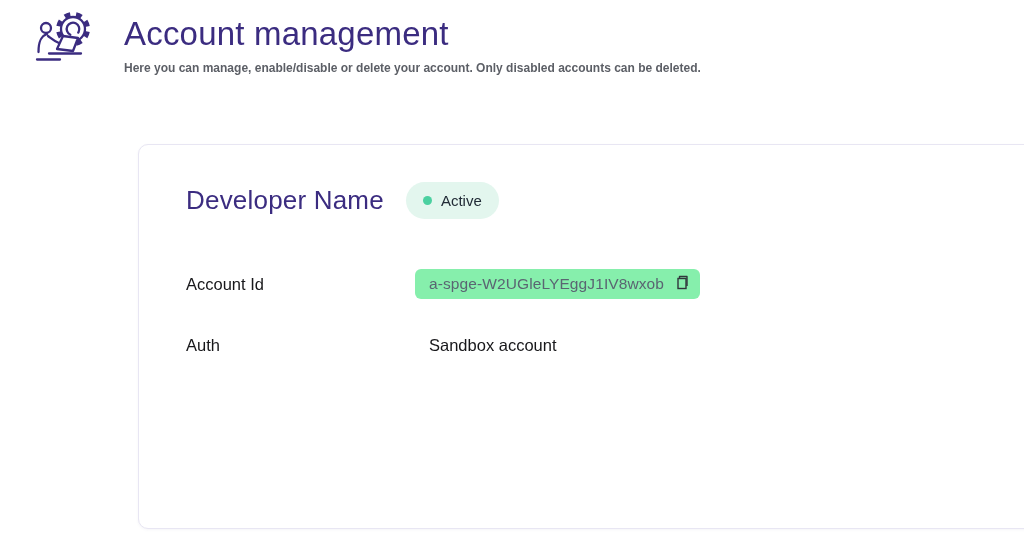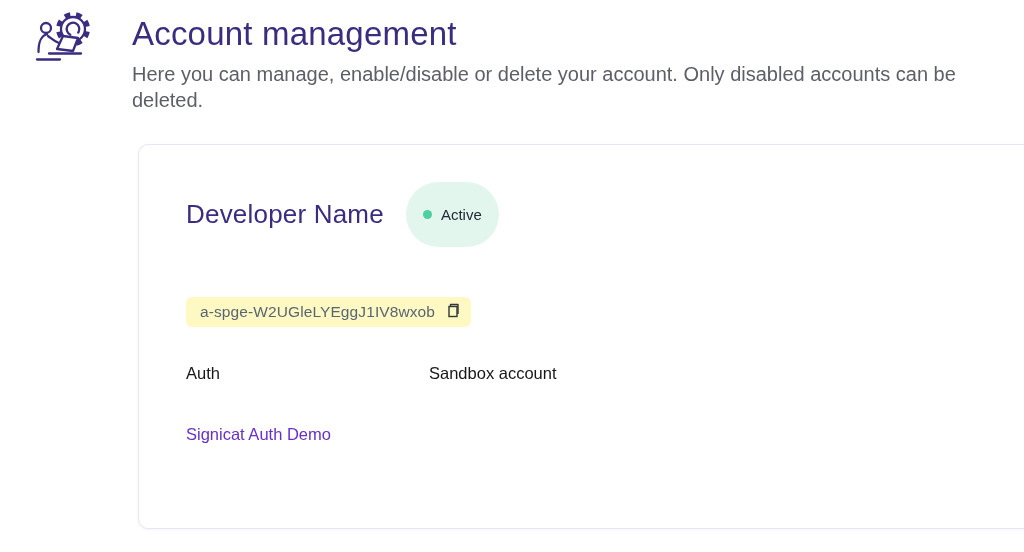--- a/index.html
+++ b/index.html
@@ -16,35 +16,36 @@
     top: 0; left: 0; right: 0;
     height: 100px;
   }
   .header-icon {
     position: absolute;
     left: 34px; top: 8px;
     width: 62px; height: 58px;
   }
   .header-text {
     position: absolute;
-    left: 132px; top: 14px;
+    left: 124px; top: 14px;
     width: 860px;
   }
   .page-title {
     font-size: 33px;
     font-weight: 500;
     letter-spacing: 0.2px;
     color: #3b2c80;
     line-height: 1.2;
   }
   .page-subtitle {
     margin-top: 7px;
-    font-size: 20px;
+    font-size: 12px;
     color: #5c5f66;
     line-height: 1.3;
+    font-weight: bold;
   }
   
   .card {
     position: absolute;
     left: 138px; top: 144px;
     width: 1000px;  
     height: 385px;
     background: #ffffff;
     border: 1px solid #e8e6f3;
     border-radius: 10px;
@@ -62,21 +63,21 @@
     font-weight: 500;
     color: #3b2c80;
     letter-spacing: 0.2px;
   }
   .status-badge {
     display: inline-flex;
     align-items: center;
     gap: 9px;
     background: #e3f6ee;
     border-radius: 999px;
-    padding: 24px 17px;
+    padding: 10px 17px;
     font-size: 15px;
     color: #212b36;
   }
   .status-dot {
     width: 9px; height: 9px;
     border-radius: 50%;
     background: #4bd0a0;
     flex: 0 0 auto;
   }
   .field-row {
@@ -88,21 +89,21 @@
   .field-label {
     width: 229px;
     flex: 0 0 auto;
     font-size: 16.5px;
     color: #17171a;
   }
   .id-box {
     display: inline-flex;
     align-items: center;
     gap: 11px;
-    background: #fef9c3;
+    background: #86efac;
     border-radius: 6px;
     padding: 6px 9px 6px 14px;
     height: 30px;
   }
   .id-text {
     font-size: 15.5px;
     color: #5a6572;
     letter-spacing: 0.1px;
   }
   .copy-btn {
@@ -161,36 +162,36 @@
 
     <div class="name-row">
       <div class="account-name">Developer Name</div>
       <div class="status-badge">
         <span class="status-dot"></span>
         <span>Active</span>
       </div>
     </div>
 
     <div class="field-row">
+      <div class="field-label">Account Id</div>
       <div class="id-box">
         <span class="id-text">a-spge-W2UGleLYEggJ1IV8wxob</span>
         <button class="copy-btn">
           <span>
             <svg width="16" height="17" viewBox="0 0 16 17" fill="none" xmlns="http://www.w3.org/2000/svg">
               <path d="M4.5 4.5 V2.5 H12 V12" stroke="#31363c" stroke-width="1.4" fill="none" stroke-linejoin="round"></path>
               <rect x="3" y="4.5" width="8" height="10" stroke="#31363c" stroke-width="1.4" fill="none"></rect>
             </svg>
           </span>
         </button>
       </div>
     </div>
 
     <div class="field-row">
       <div class="field-label">Auth</div>
       <div class="field-value">Sandbox account</div>
     </div>
 
     <div class="field-row">
-      <a class="org-link">Signicat Auth Demo</a>
     </div>
 
   </div>
 </div>
 
 </body></html>

